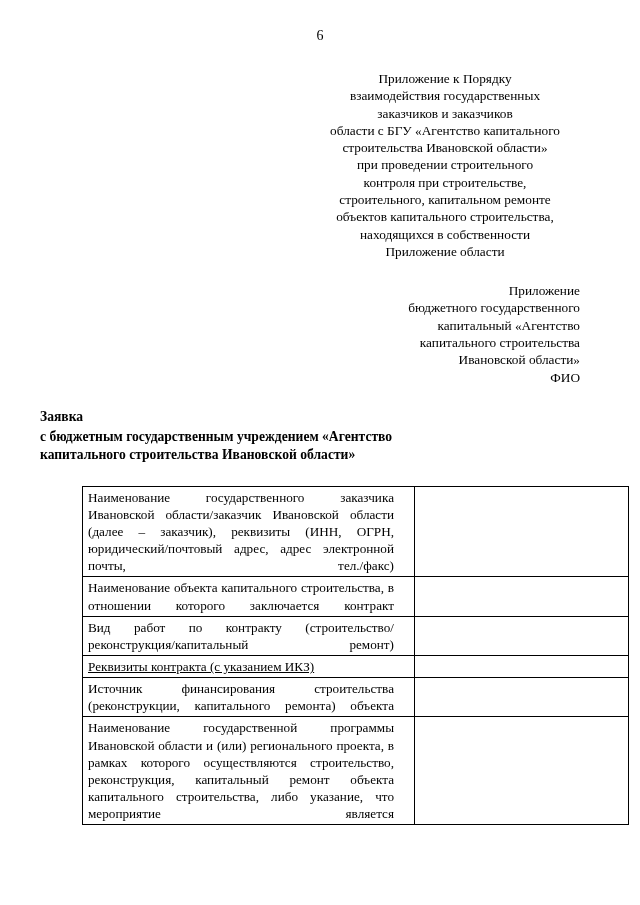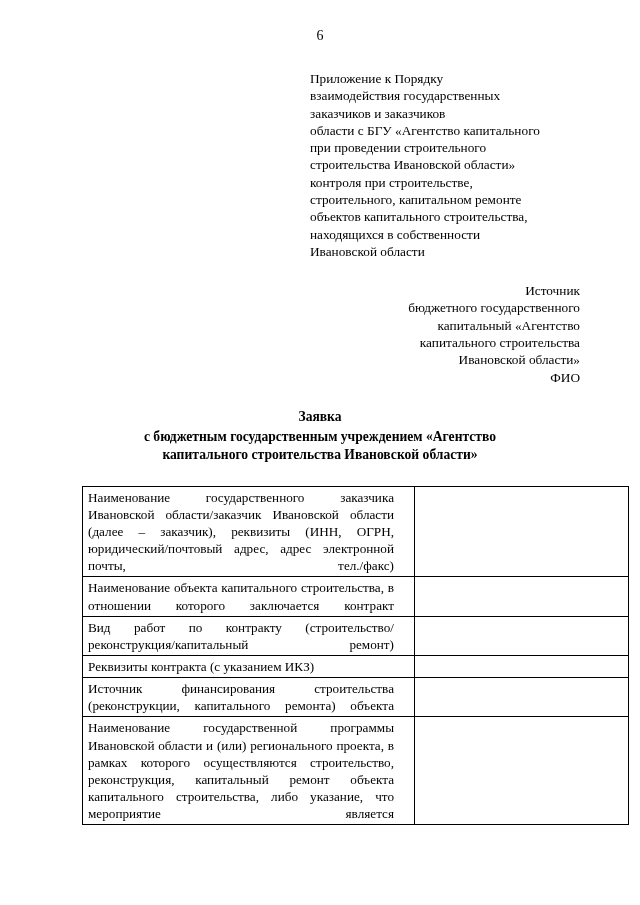--- a/index.html
+++ b/index.html
@@ -27,33 +27,32 @@
     font-size: 14px;
     margin-top: 28px;
     margin-bottom: 0;
   }
   .header-block {
     width: 270px;
     margin-left: 310px;
     margin-top: 26px;
     font-size: 13.3px;
     line-height: 1.30;
-    text-align: left;
+    text-align: center;
   }
   .addressee-block {
     width: 270px;
     margin-left: 310px;
     margin-top: 22px;
     font-size: 13.3px;
     line-height: 1.30;
     text-align: right;
   }
   .title-block {
     margin-top: 22px;
-    text-align: center;
     font-weight: bold;
     font-size: 13.6px;
     line-height: 1.32;
     padding: 0 40px;
   }
   .title-main {
     margin-bottom: 2px;
   }
   table.form-table {
     border-collapse: collapse;
@@ -70,48 +69,49 @@
     padding: 2px 20px 2px 5px;
   }
   td.label-cell {
     width: 306px;
     text-align: justify;
     text-align-last: justify;
     hyphens: none;
   }
   td.label-cell.nojust {
     text-align-last: left;
+    text-decoration: underline;
   }
   td.value-cell {
     width: 188px;
   }
 </style>
 </head>
 <body>
 
 <div class="page">
 
   <div class="page-number">6</div>
 
   <div class="header-block">
     <div>Приложение к Порядку</div>
     <div>взаимодействия государственных</div>
     <div>заказчиков и заказчиков</div>
     <div>области с БГУ «Агентство капитального</div>
+    <div>строительства Ивановской области»</div>
     <div>при проведении строительного</div>
-    <div>строительства Ивановской области»</div>
     <div>контроля при строительстве,</div>
     <div>строительного, капитальном ремонте</div>
     <div>объектов капитального строительства,</div>
     <div>находящихся в собственности</div>
-    <div>Ивановской области</div>
+    <div>Приложение области</div>
   </div>
 
   <div class="addressee-block">
-    <div>Источник</div>
+    <div>Приложение</div>
     <div>бюджетного государственного</div>
     <div>капитальный «Агентство</div>
     <div>капитального строительства</div>
     <div>Ивановской области»</div>
     <div>ФИО</div>
   </div>
 
   <div class="title-block">
     <div class="title-main">Заявка</div>
     <div>с бюджетным государственным учреждением «Агентство</div>

